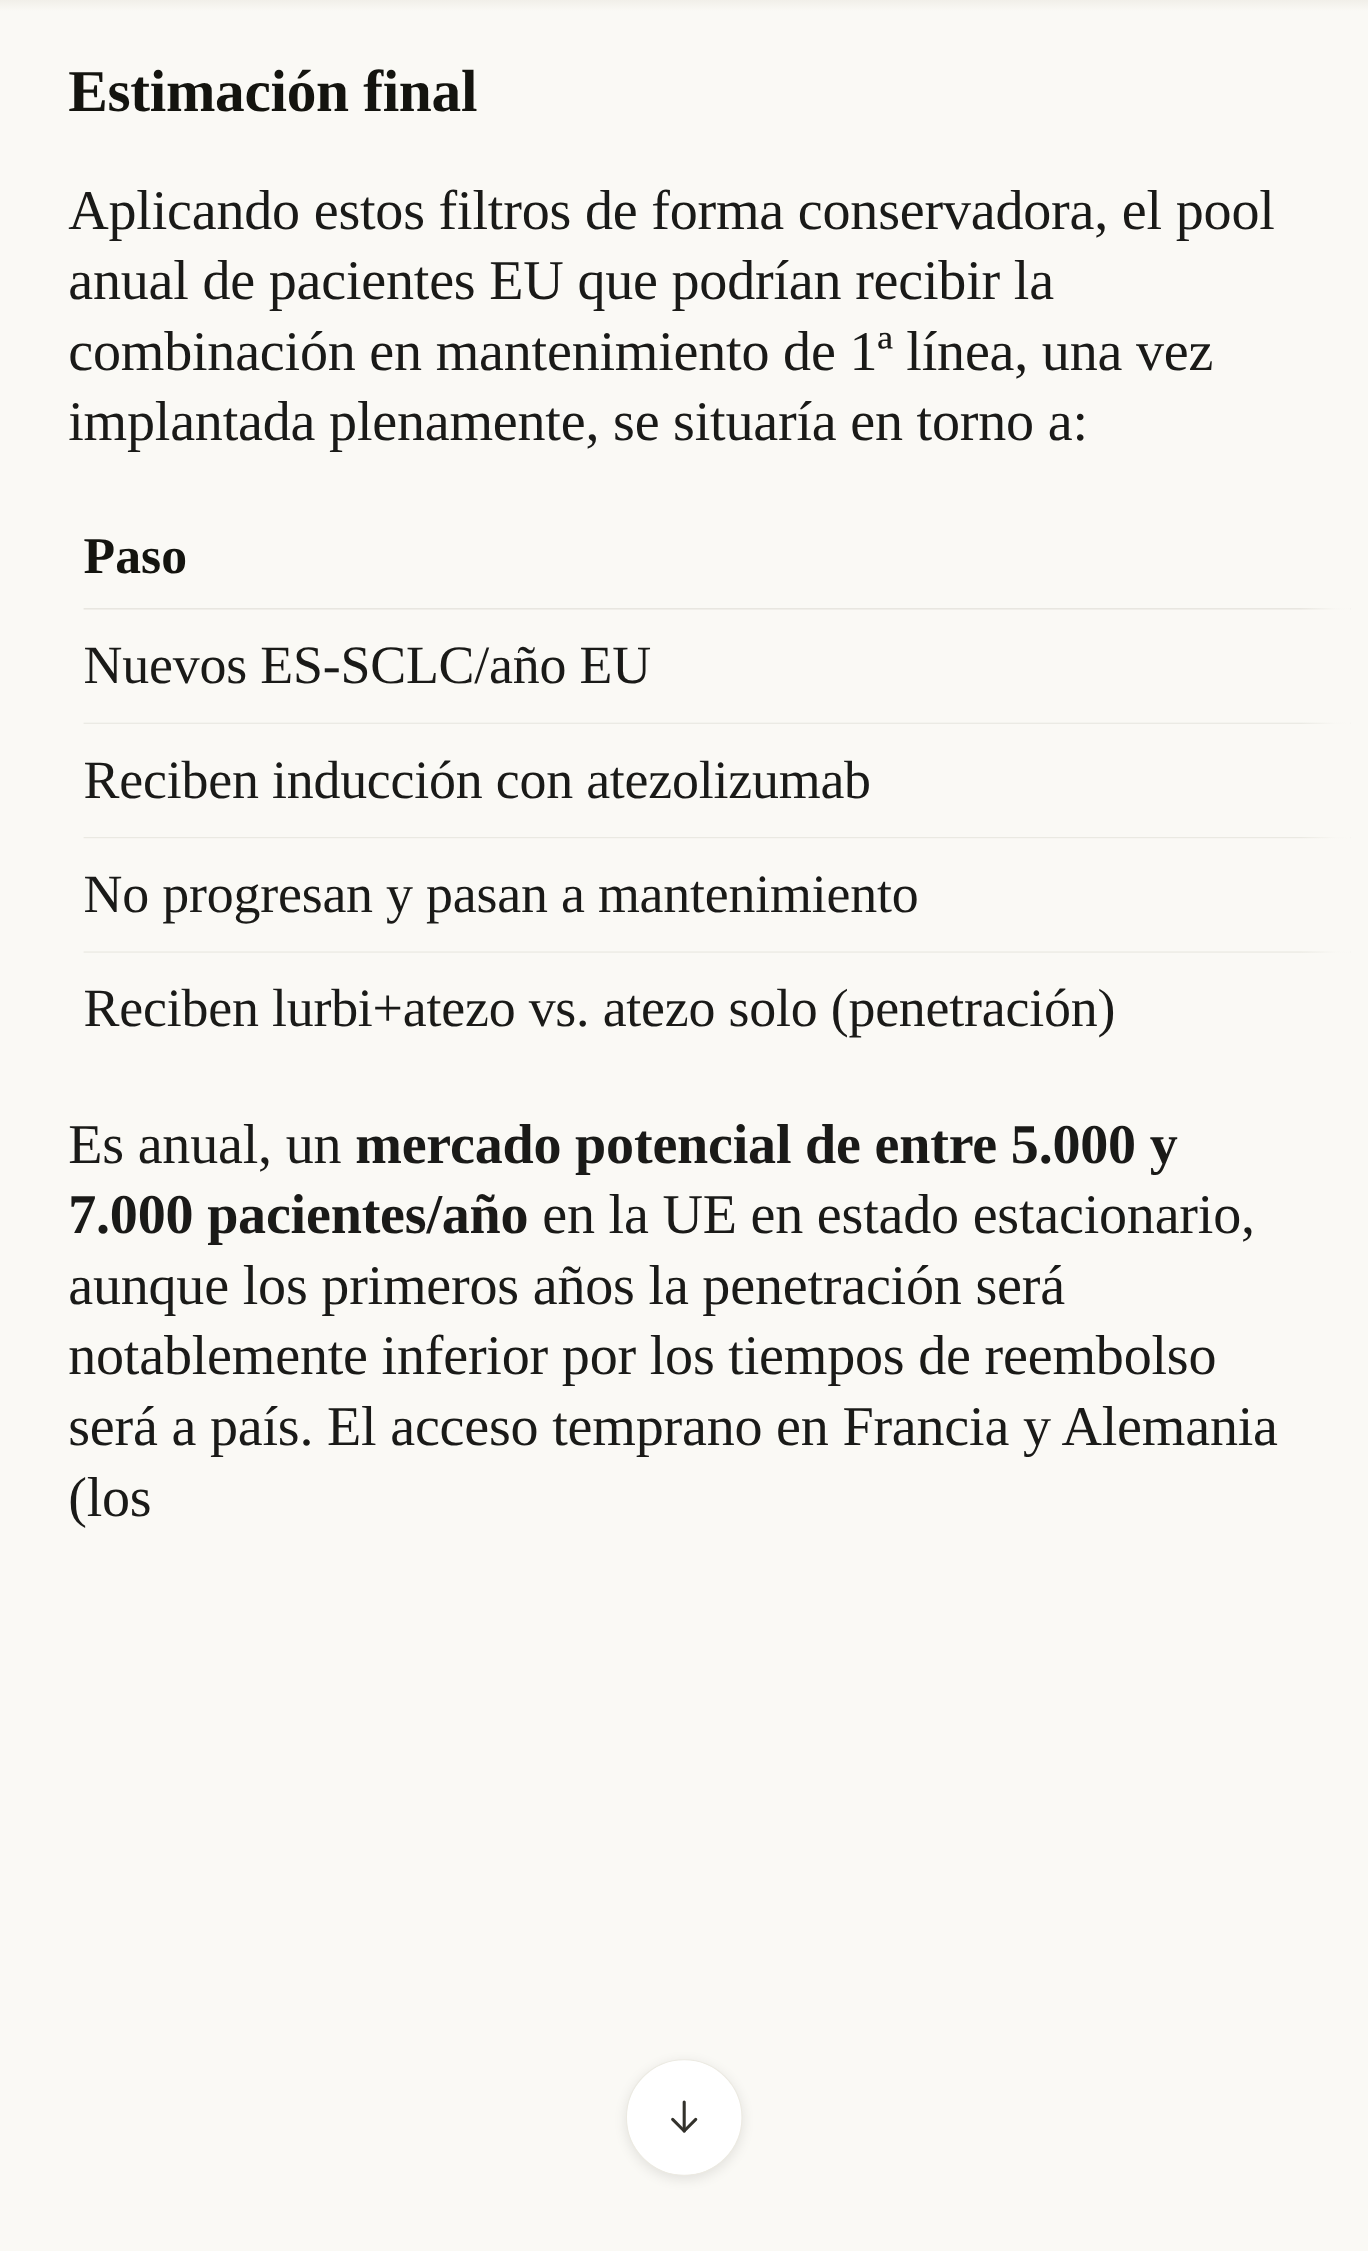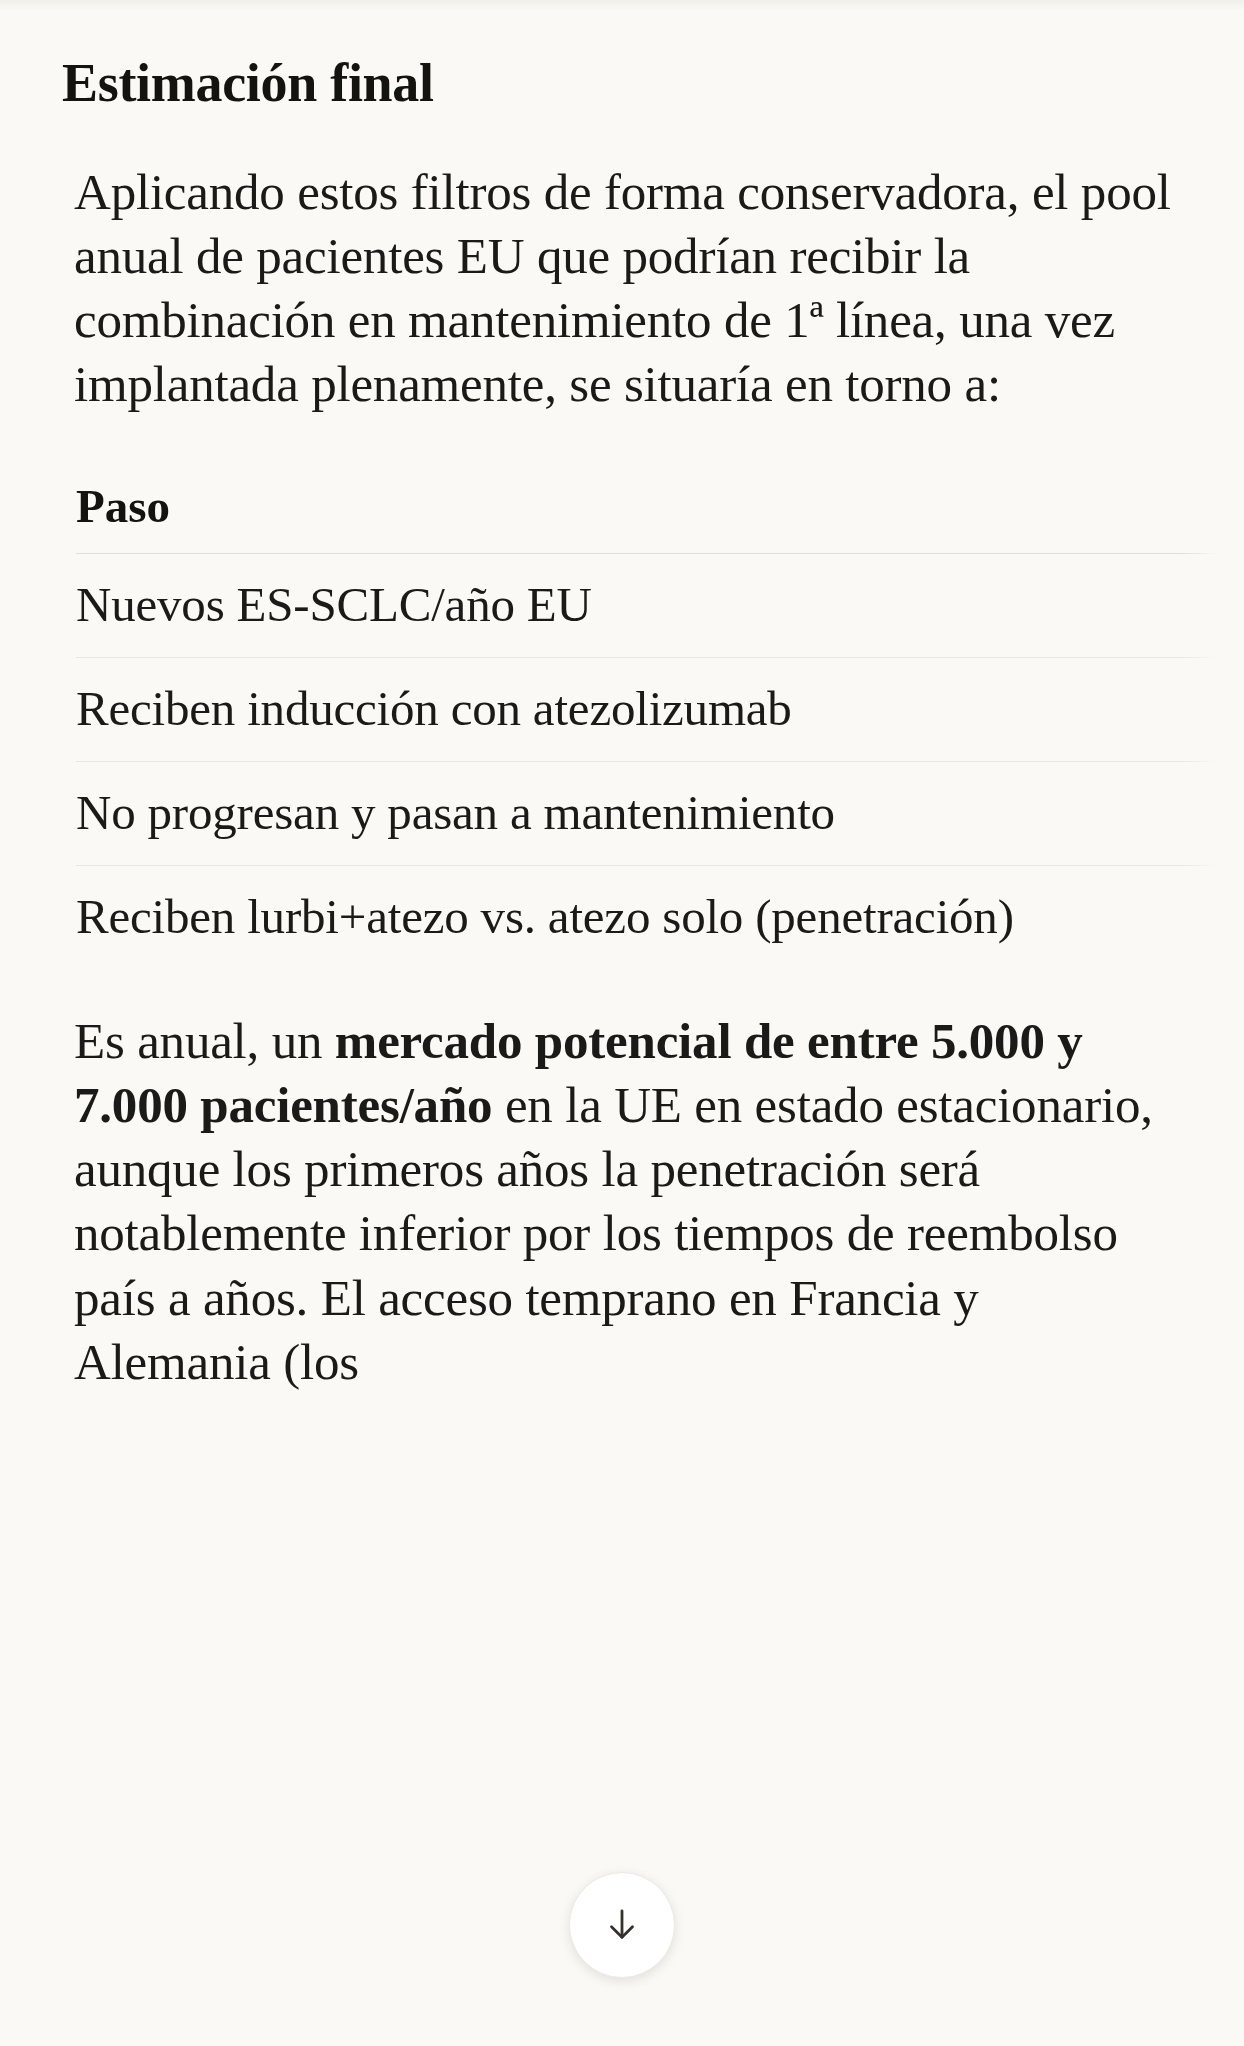--- a/index.html
+++ b/index.html
@@ -31,21 +31,21 @@
     line-height: 1.18;
     font-weight: 700;
     margin: 0 0 44px 0;
     letter-spacing: -0.3px;
     color: #14140f;
   }
 
   p.body-text {
     font-size: 51px;
     line-height: 1.26;
-    margin: 0 0 44px 12px;
+    margin: 0 0 44px 0;
     color: #1a1a18;
     letter-spacing: -0.2px;
   }
 
   p.body-text.last {
     margin-bottom: 0;
   }
 
   b, strong { font-weight: 700; }
 
@@ -157,21 +157,21 @@
         <tr>
           <td>No progresan y pasan a mantenimiento</td>
         </tr>
         <tr>
           <td>Reciben lurbi+atezo vs. atezo solo (penetración)</td>
         </tr>
       </tbody>
     </table>
   </div>
 
-  <p class="body-text last"><span>Es anual, un </span><b>mercado potencial de entre 5.000 y 7.000 pacientes</b><b>/año</b><span> en la UE en estado estacionario, aunque los primeros años la penetración será notablemente inferior por los tiempos de reembolso país a años. El acceso temprano en Francia y Alemania (los</span></p>
+  <p class="body-text last"><span>Es anual, un </span><b>mercado potencial de entre 5.000 y 7.000 pacientes</b><b>/año</b><span> en la UE en estado estacionario, aunque los primeros años la penetración será notablemente inferior por los tiempos de reembolso será a país. El acceso temprano en Francia y Alemania (los</span></p>
 
   <div class="scroll-down-btn">
     <span>
       <svg viewBox="0 0 24 24" fill="none" stroke="#33322c" stroke-width="1.6" stroke-linecap="round" stroke-linejoin="round">
         <line x1="12" y1="4" x2="12" y2="19"></line>
         <polyline points="6,13 12,19 18,13"></polyline>
       </svg>
     </span>
   </div>
 </div>

